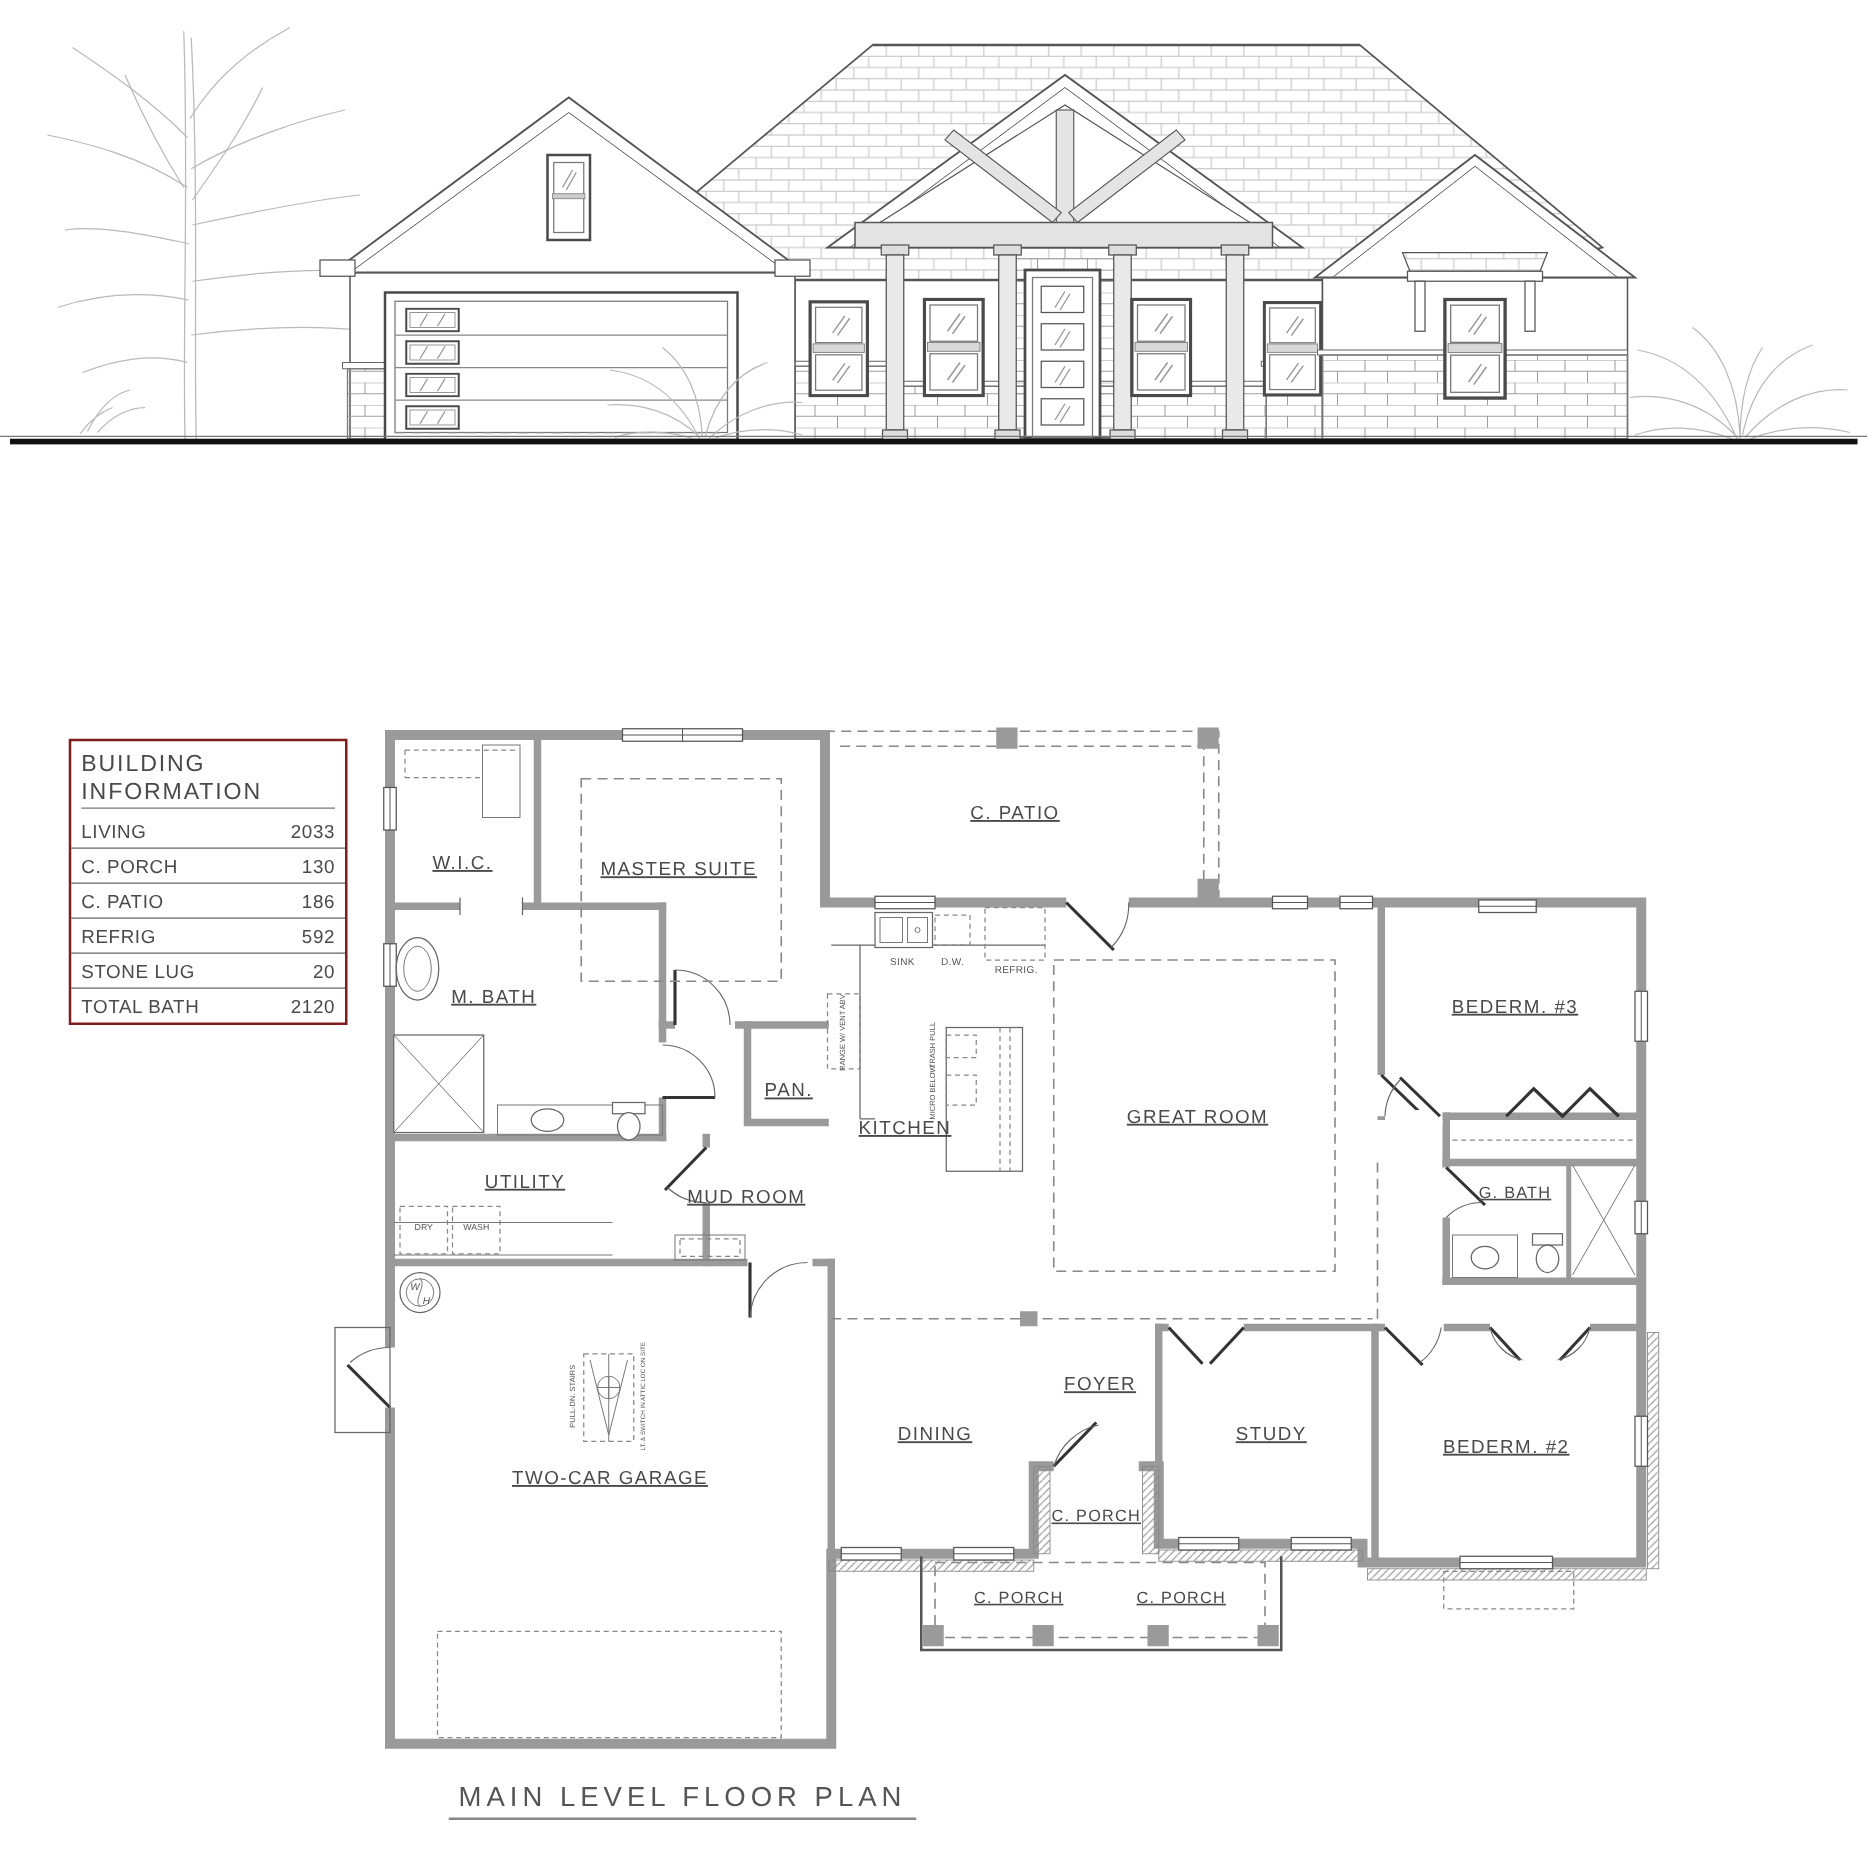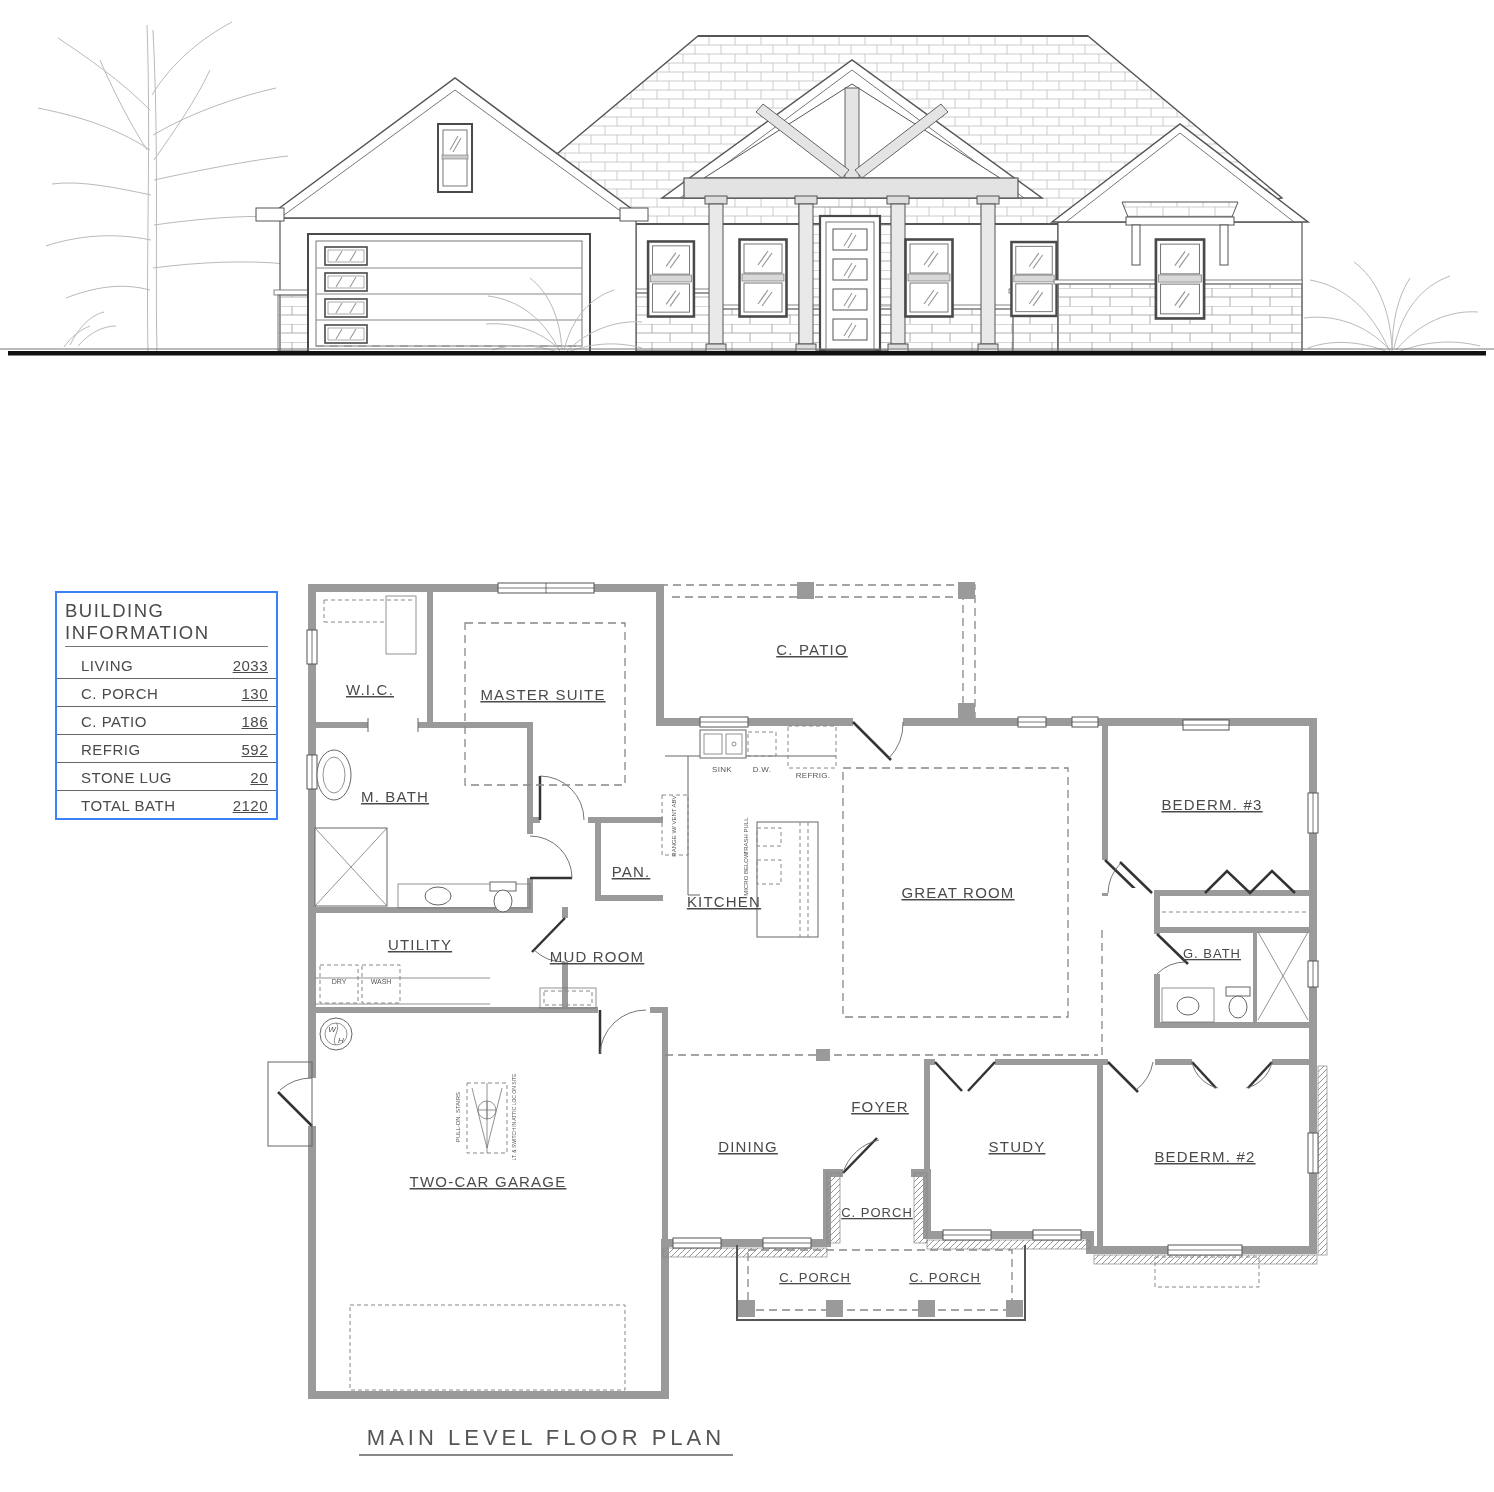--- a/index.html
+++ b/index.html
@@ -26,29 +26,29 @@
   .gap{fill:#fff;stroke:none;}
   .win rect{fill:#fff;stroke:#555;stroke-width:1;}
   .win line{stroke:#555;stroke-width:.8;}
   .post{fill:#9a9a9a;stroke:none;}
   .fix{stroke:#666;stroke-width:1;fill:#fff;}
   .sketch{stroke:#b9b9b9;stroke-width:1;fill:none;}
   .title-block{position:absolute;text-align:center;z-index:6;}
   .title-block span{display:inline-block;font-size:22px;letter-spacing:4px;color:#555;
      border-bottom:2px solid #888;padding:0 8px 3px 8px;}
   
-  .binfo{position:absolute;left:55px;top:591px;width:223px;border:2px solid #3b82f6;
+  .binfo{position:absolute;left:55px;top:591px;width:223px;border:2px solid #7f1d1d;
          background:#fff;z-index:5;box-sizing:border-box;}
   .binfo .bi-title{padding:7px 8px 4px 8px;}
   .binfo .bi-title span{font-size:18.5px;letter-spacing:1.5px;border-bottom:1.5px solid #777;
         display:inline-block;padding-bottom:2px;width:100%;box-sizing:border-box;}
   .binfo .bi-row{display:flex;justify-content:space-between;align-items:flex-end;
-        padding:6px 8px 4px 24px;border-bottom:1.2px solid #666;font-size:15px;letter-spacing:.5px;}
+        padding:6px 8px 4px 8px;border-bottom:1.2px solid #666;font-size:15px;letter-spacing:.5px;}
   .binfo .bi-row:last-child{border-bottom:none;}
-  .binfo .bi-row .v{text-align:right;text-decoration:underline;}
+  .binfo .bi-row .v{text-align:right;}
 </style>
 </head>
 <body>
 
 <div class="sheet">
 
   <svg style="top:0" width="1494" height="400" viewBox="0 0 1494 400">
     <defs>
       <pattern id="shingles" width="26" height="18" patternUnits="userSpaceOnUse">
         <path d="M0 0 H26 M0 9 H26 M0 18 H26" stroke="#bfbfbf" stroke-width=".8" fill="none"></path>

